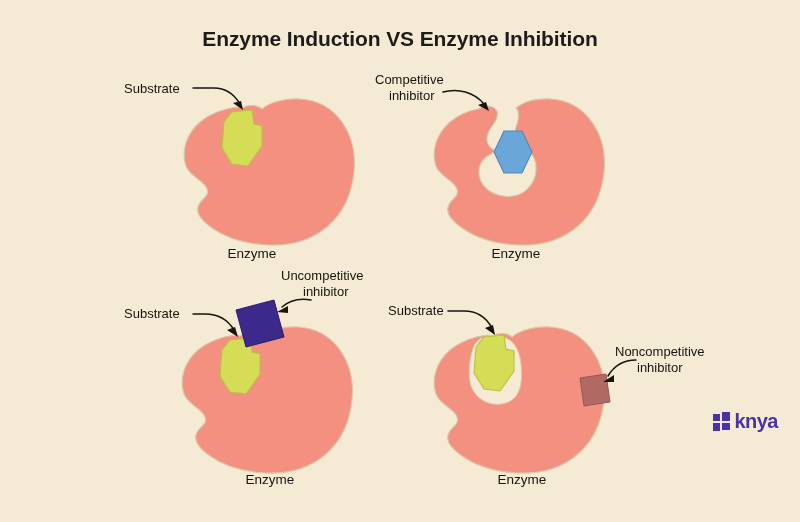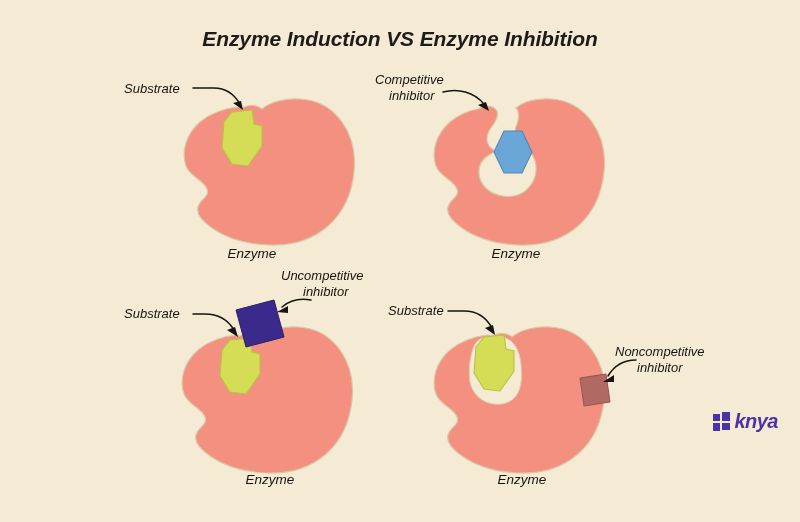--- a/index.html
+++ b/index.html
@@ -12,21 +12,20 @@
     background: #f5ead3;
     font-family: "Liberation Sans", sans-serif;
     overflow: hidden;
     position: relative;
   }
   #stage {
     position: absolute;
     left: 0; top: 0;
     width: 800px;
     height: 443px;
-    font-style: italic;
   }
   .title {
     position: absolute;
     left: 0;
     top: 27px;
     width: 800px;
     text-align: center;
     font-size: 21px;
     font-weight: bold;
     color: #1d1c1a;

